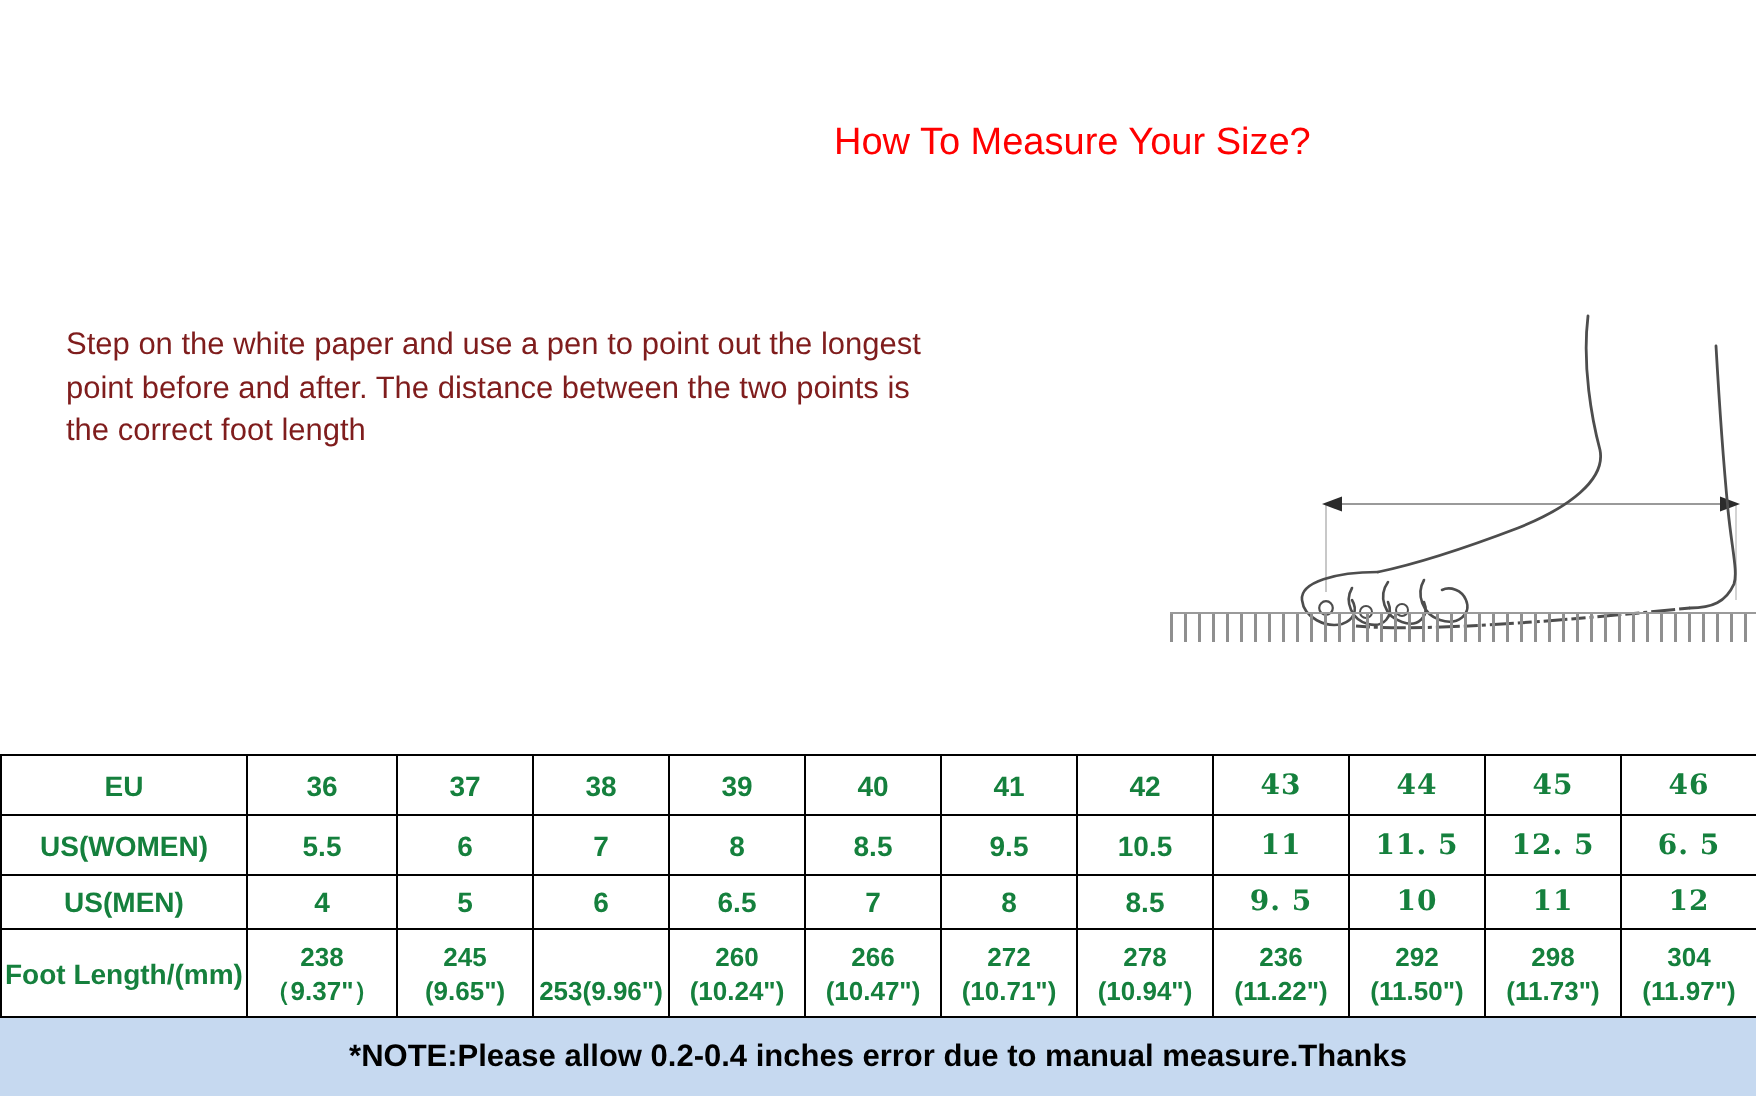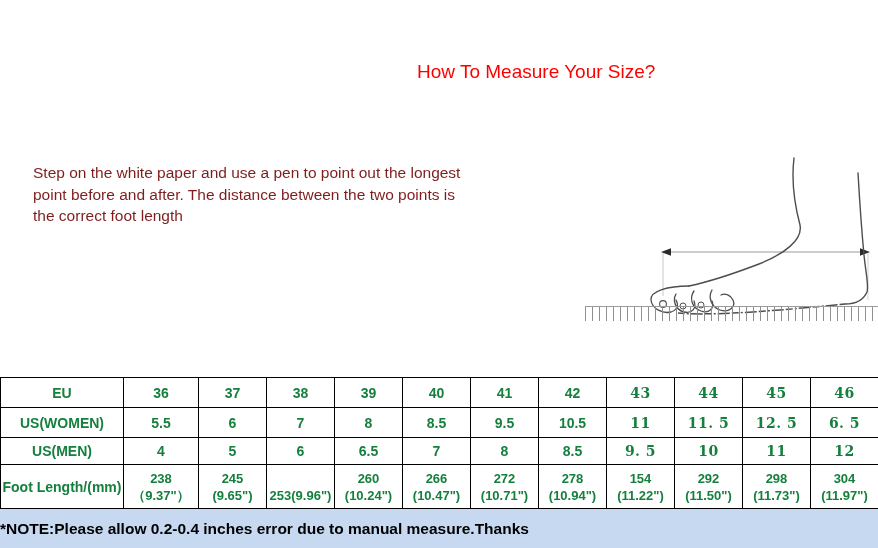--- a/index.html
+++ b/index.html
@@ -26,21 +26,21 @@
   tr.r-eu td, tr.r-women td { height:30px; }
   tr.r-men td { height:27px; }
   tr.r-foot td { height:44px; }
   td.lbl { font-size:14px; }
   td.serif { font-family:"DejaVu Serif", serif; font-size:15.5px; letter-spacing:0.5px; }
   td.flen .mm  { font-size:13px; line-height:17px; min-height:17px; }
   td.flen .in  { font-size:13px; line-height:17px; min-height:17px; }
 
   .note-bar { position:absolute; left:0; top:508px; width:878px; height:40px;
               background:#c6d9f0; border-top:1px solid #000;
-              display:flex; align-items:center; justify-content:flex-start; }
+              display:flex; align-items:center; justify-content:center; }
   .note-text { font-size:15.5px; font-weight:bold; color:#000; }
 </style>
 </head>
 <body>
 
 <div class="stage">
 
   <div class="page-title">How To Measure Your Size?</div>
 
   <div class="measure-block">
@@ -157,21 +157,21 @@
       </td>
       <td class="flen">
         <div class="mm">272</div>
         <div class="in">(10.71")</div>
       </td>
       <td class="flen">
         <div class="mm">278</div>
         <div class="in">(10.94")</div>
       </td>
       <td class="flen">
-        <div class="mm">154</div>
+        <div class="mm">236</div>
         <div class="in">(11.22")</div>
       </td>
       <td class="flen">
         <div class="mm">292</div>
         <div class="in">(11.50")</div>
       </td>
       <td class="flen">
         <div class="mm">298</div>
         <div class="in">(11.73")</div>
       </td>

